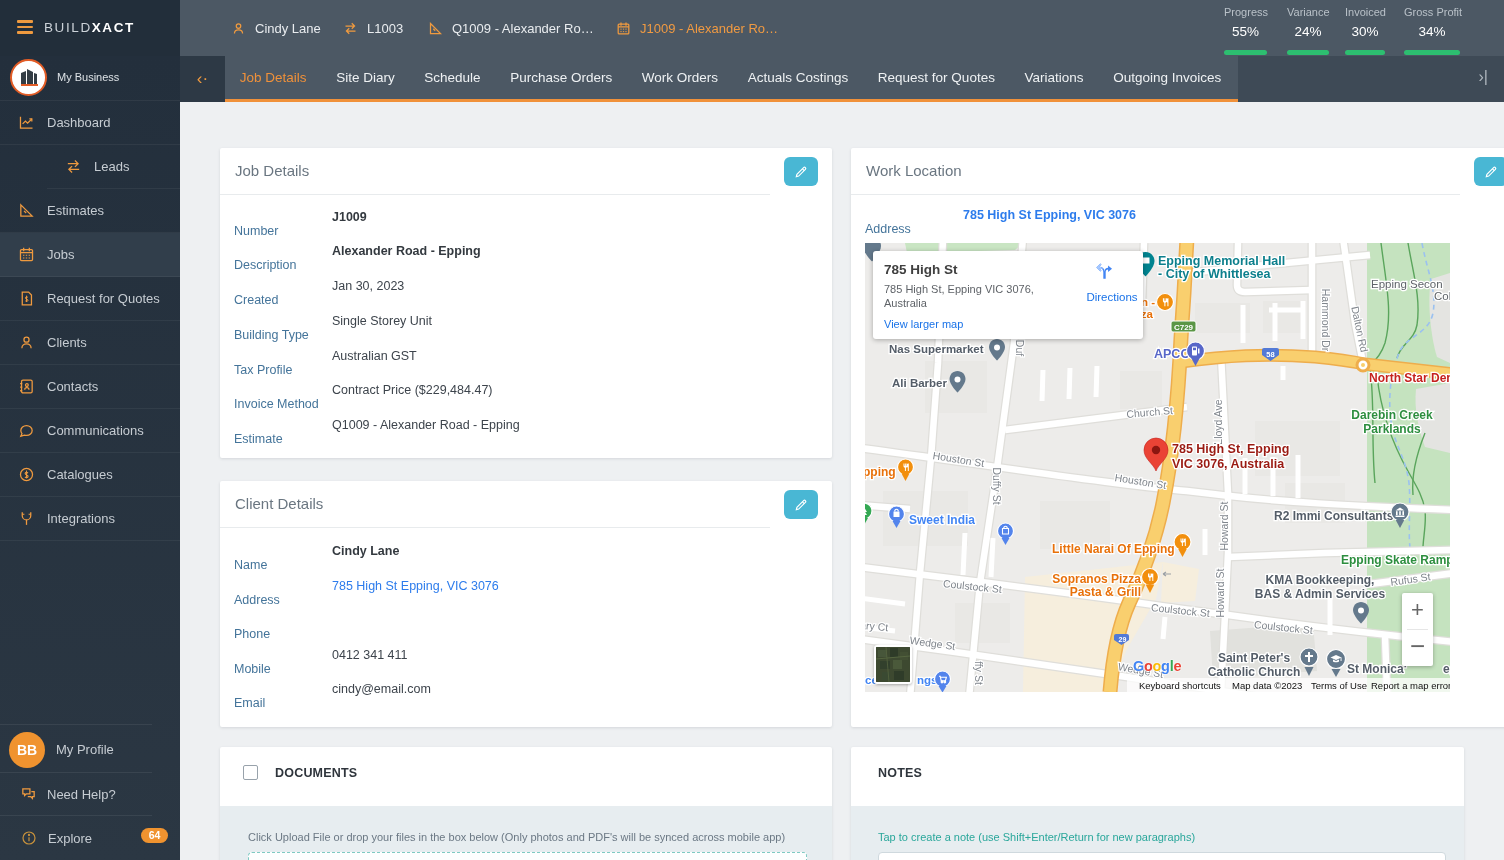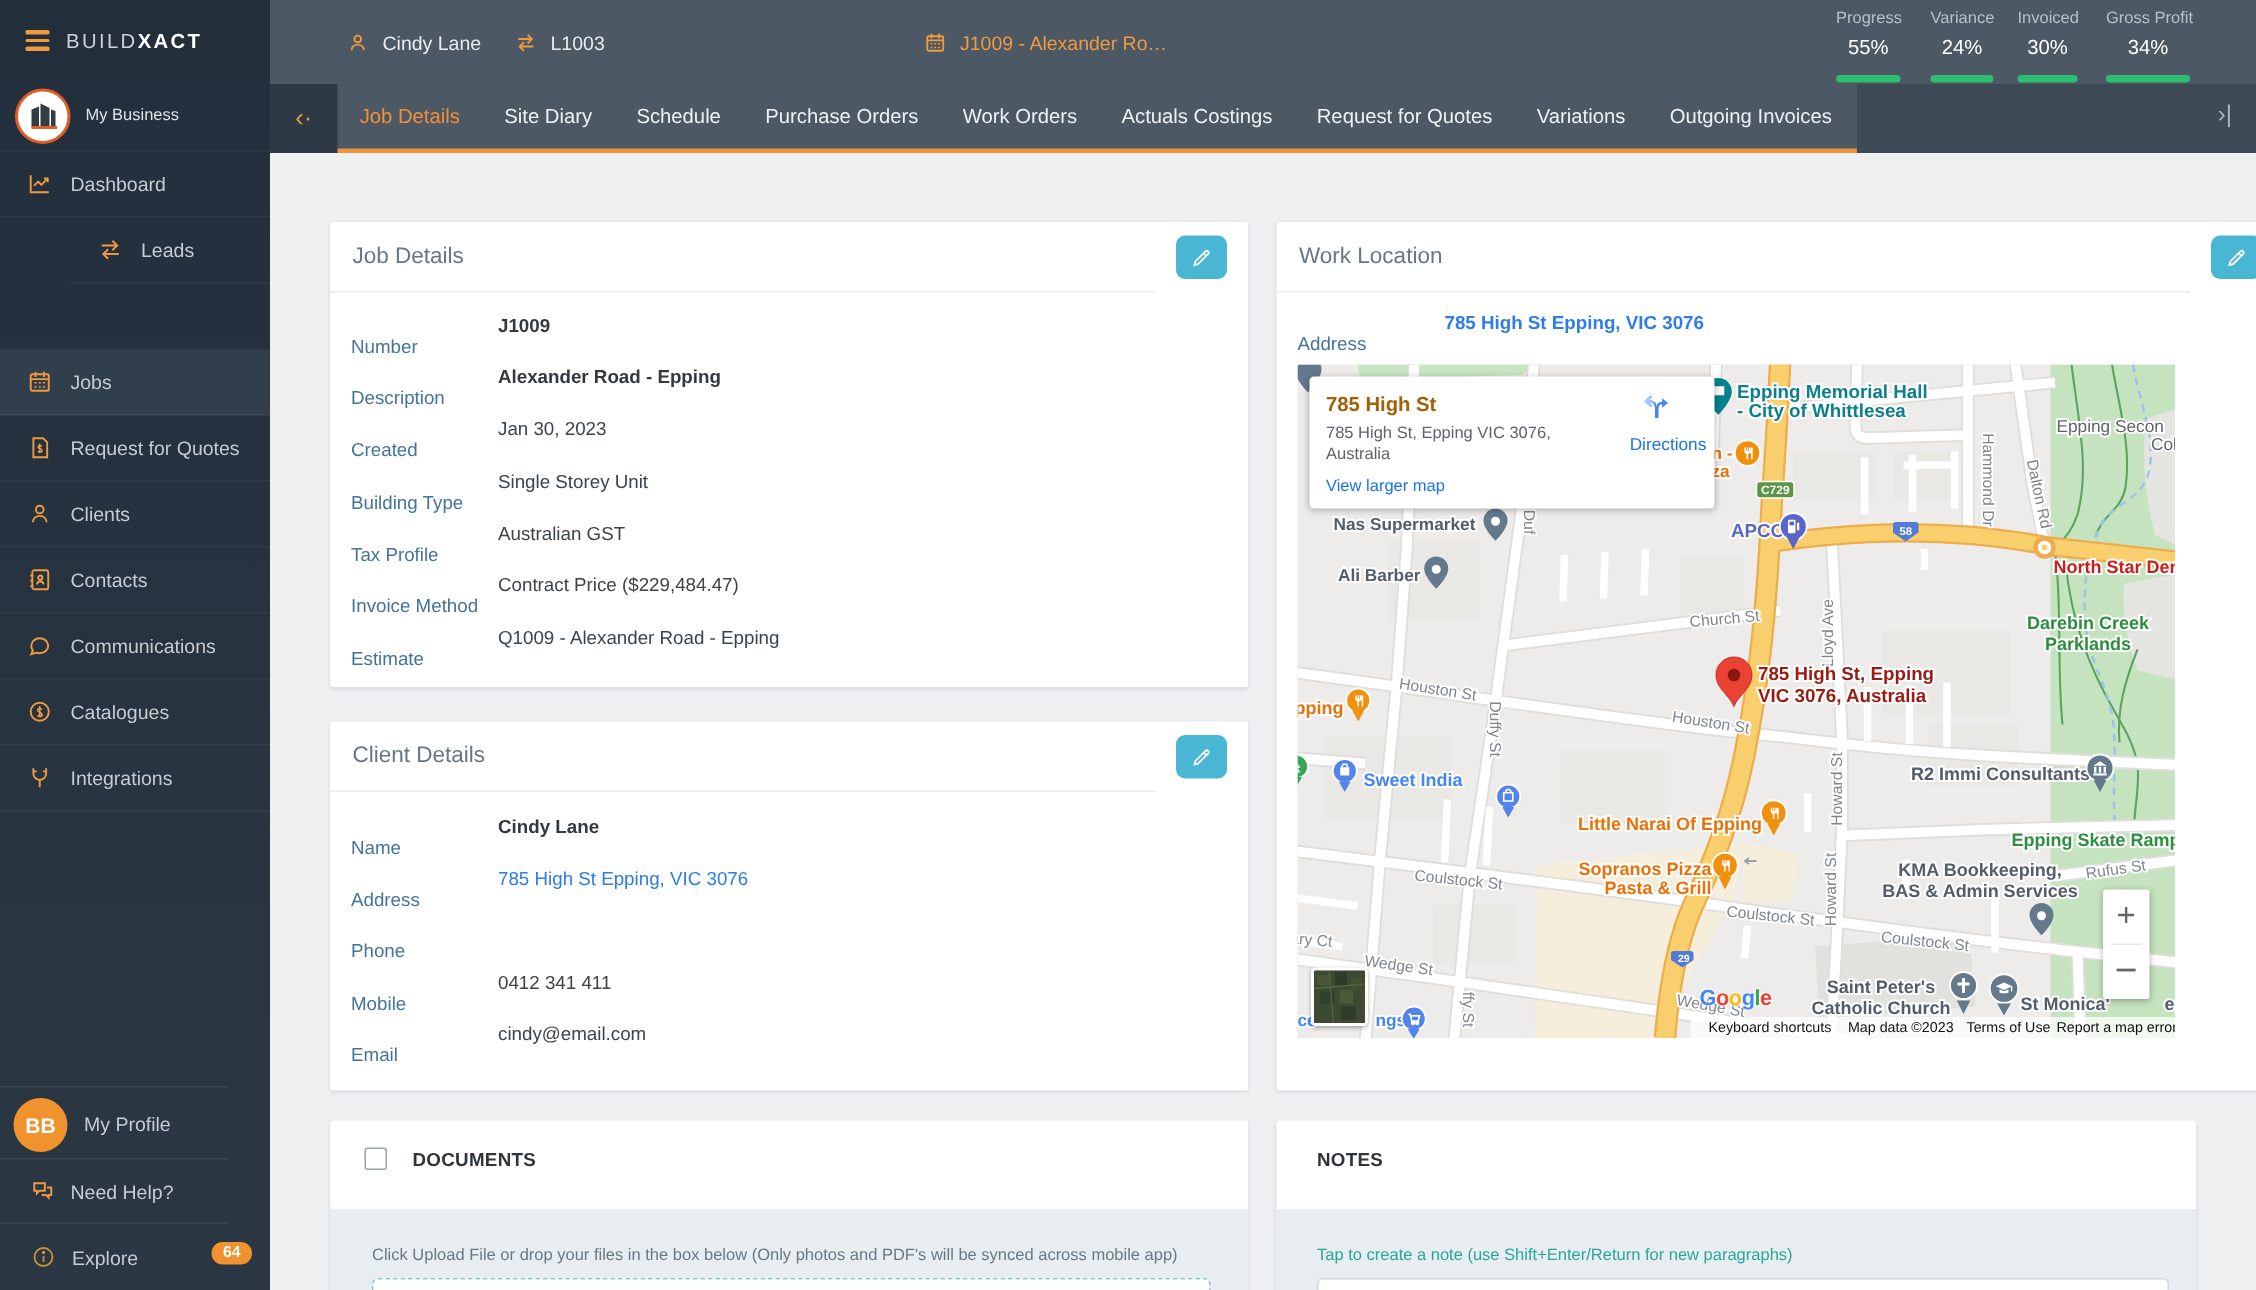--- a/index.html
+++ b/index.html
@@ -73,20 +73,27 @@
       </svg>
     <span>Cindy Lane</span>
   </div>
   <div class="crumb" style="left:343px;">
     <svg width="15" height="15" viewBox="0 0 24 24" fill="none" stroke="#ef9a3f" stroke-width="2">
         <path d="M4 8h14M14 3.5L18.5 8 14 12.5"></path>
         <path d="M20 16H6M10 11.5L5.5 16l4.5 4.5"></path>
       </svg>
     <span>L1003</span>
   </div>
+  <div class="crumb" style="left:428px;">
+    <svg width="15" height="15" viewBox="0 0 24 24" fill="none" stroke="#ef9a3f" stroke-width="2">
+        <path d="M4 4l16 16H4z"></path>
+        <path d="M8.5 12.5l3 3"></path>
+      </svg>
+    <span>Q1009 - Alexander Ro…</span>
+  </div>
   <div class="crumb orange" style="left:616px;">
     <svg width="15" height="15" viewBox="0 0 24 24" fill="none" stroke="#ef9a3f" stroke-width="2">
         <rect x="3.5" y="5" width="17" height="15.5" rx="1.5"></rect>
         <path d="M3.5 9.5h17M8 2.5v5M16 2.5v5"></path>
         <path d="M7 13h2M11 13h2M15 13h2M7 17h2M11 17h2M15 17h2" stroke-width="1.6"></path>
       </svg>
     <span>J1009 - Alexander Ro…</span>
   </div>
   <div class="metric" style="left:1224px; width:43px;">
       <div class="lab">Progress</div>
@@ -147,20 +154,27 @@
         <path d="M16 7h3.5v3.5"></path>
       </svg>
       <span class="txt">Dashboard</span>
     </div>
   <div class="sitem" style="top:89px;margin-left:47px;">
       <svg width="17" height="17" viewBox="0 0 24 24" fill="none" stroke="#ef9a3f" stroke-width="1.8">
         <path d="M4 8h14M14 3.5L18.5 8 14 12.5"></path>
         <path d="M20 16H6M10 11.5L5.5 16l4.5 4.5"></path>
       </svg>
       <span class="txt">Leads</span>
+    </div>
+  <div class="sitem" style="top:133px;">
+      <svg width="17" height="17" viewBox="0 0 24 24" fill="none" stroke="#ef9a3f" stroke-width="1.8">
+        <path d="M4 4l16 16H4z"></path>
+        <path d="M8.5 12.5l3 3"></path>
+      </svg>
+      <span class="txt">Estimates</span>
     </div>
   <div class="sitem sel" style="top:177px;">
       <svg width="17" height="17" viewBox="0 0 24 24" fill="none" stroke="#ef9a3f" stroke-width="1.8">
         <rect x="3.5" y="5" width="17" height="15.5" rx="1.5"></rect>
         <path d="M3.5 9.5h17M8 2.5v5M16 2.5v5"></path>
         <path d="M7 13h2M11 13h2M15 13h2M7 17h2M11 17h2M15 17h2" stroke-width="1.5"></path>
       </svg>
       <span class="txt">Jobs</span>
     </div>
   <div class="sitem" style="top:221px;">
@@ -606,21 +620,21 @@
 <g transform="translate(291,228)">
             <path d="M0,0 C-2.8,-7.5 -12,-12 -12,-21 A12,12 0 1 1 12,-21 C12,-12 2.8,-7.5 0,0 z" fill="#ea4335" stroke="#c5221f" stroke-width="0.6"></path>
             <circle cx="0" cy="-21" r="4.2" fill="#8c1610"></circle>
           </g>
 
 <path d="M7,-6 c-5,0 -9,4 -9,9 0,6.7 9,15.5 9,15.5 s9,-8.8 9,-15.5 c0,-5 -4,-9 -9,-9 z" fill="#64798c"></path>
 </g>
 </svg>
 
 <div style="position:absolute; left:8px; top:8px; width:270px; height:88px; background:#fff; border-radius:3px; box-shadow:0 1px 5px rgba(0,0,0,0.3);">
-  <div style="position:absolute; left:11px; top:11px; font-size:13.5px; font-weight:bold; color:#a16207;">785 High St</div>
+  <div style="position:absolute; left:11px; top:11px; font-size:13.5px; font-weight:bold; color:#404040;">785 High St</div>
   <div style="position:absolute; left:11px; top:32px; font-size:11px; color:#5f6368; line-height:13.5px;">785 High St, Epping VIC 3076,<br>Australia</div>
   <div style="position:absolute; left:11px; top:67px; font-size:11px; color:#1a73e8;">View larger map</div>
   <svg style="position:absolute; left:222px; top:11px;" width="19" height="19" viewBox="0 0 24 24">
           <path d="M10.5 21 V13 C10.5 9.5 8.5 8 5.5 8 L8.2 10.7 6.8 12.1 1.7 7 6.8 1.9 8.2 3.3 5.5 6 C9.5 6 12 8 12 12 C12 8.5 14 7.5 16.5 7.3 V4.5 L21.5 8.5 16.5 12.5 V9.5 C14.5 9.7 13.5 10.5 13.5 13 V21 z" fill="#4285f4"></path>
           <path d="M10.5 21 V13 C10.5 9.5 8.5 8 5.5 8 L8.2 10.7 6.8 12.1 1.7 7 6.8 1.9 8.2 3.3 5.5 6 C9.5 6 10.5 9 10.5 13 z" fill="#a6c8ff"></path>
         </svg>
   <div style="position:absolute; left:212px; top:40px; width:54px; text-align:center; font-size:11.5px; color:#1a73e8;">Directions</div>
 </div>
 
 <div style="position:absolute; left:537px; top:350px; width:31px; height:73px; background:#fff; border-radius:2px; box-shadow:0 1px 4px rgba(0,0,0,0.3);">

